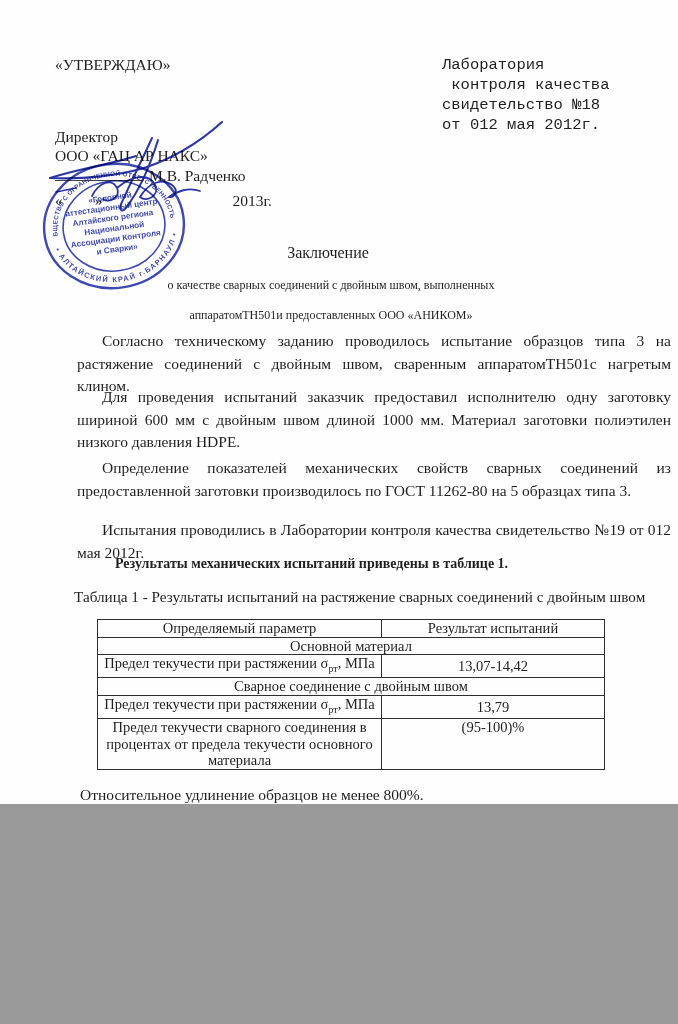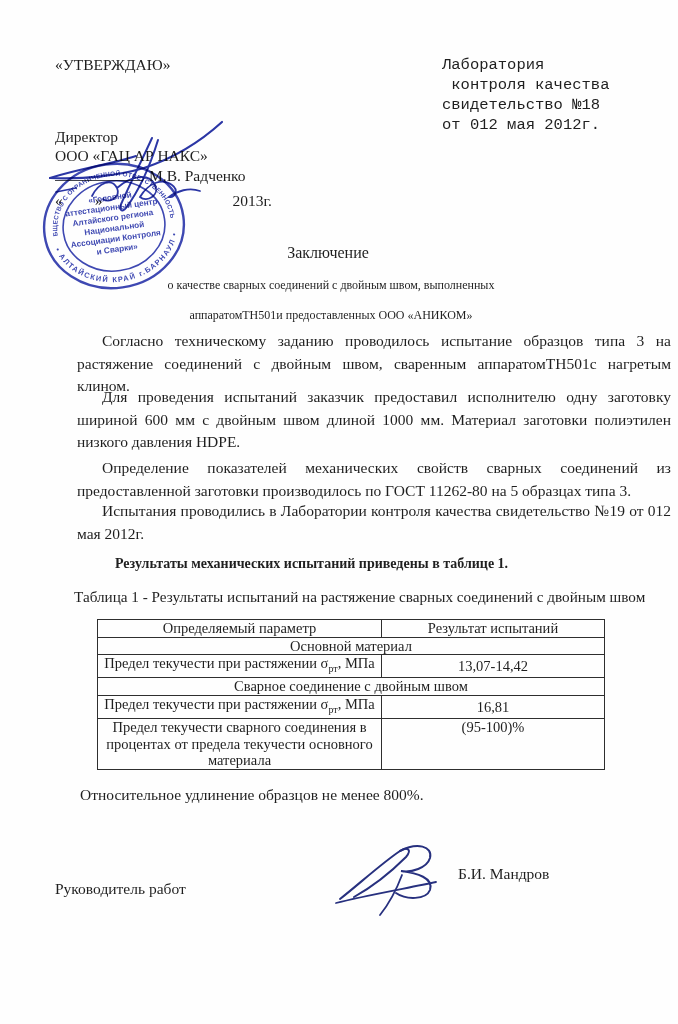--- a/index.html
+++ b/index.html
@@ -6,21 +6,21 @@
     --ink:#1f1f1f;
     --stamp-blue:#2f3aad;
     --pen-blue:#2b36a6;
     --pen-navy:#27307f;
     --paper:#fefefe;
   }
   *{margin:0;padding:0;box-sizing:border-box;}
   html,body{background:#9a9a9a;}
   .page{
     position:relative;
-    width:678px;height:1024px;
+    width:678px;height:804px;
     background:var(--paper);
     font-family:"Liberation Serif", serif;
     color:var(--ink);
     overflow:hidden;
     margin:0 auto;
   }
   .abs{position:absolute;}
   .approve{left:55px;top:56px;font-size:15.5px;}
   .lab{left:442px;top:55px;font-size:15.5px;line-height:20px;font-family:Liberation Mono, monospace;}
   .lab div{white-space:pre;}
@@ -32,21 +32,21 @@
   .date-year{margin-left:116px;}
   .stamp{left:38px;top:158px;width:152px;height:136px;mix-blend-mode:multiply;opacity:.93;}
   .pen{mix-blend-mode:multiply;}
   .doc-title{left:0;top:244px;width:656px;text-align:center;font-size:16px;}
   .subtitle{left:0;top:278px;width:662px;text-align:center;font-size:12px;}
   .subtitle2{top:308px;}
   .para{left:45px;width:594px;font-size:15.5px;line-height:22.5px;text-align:justify;text-indent:25px;margin-left:32px;}
   .p1{top:330px;}
   .p2{top:386px;}
   .p3{top:457px;}
-  .p4{top:500px;}
+  .p4{top:519px;}
   .tintro{left:115px;top:556px;font-size:14px;font-weight:bold;}
   .tcap{left:74px;top:588px;font-size:15.2px;}
   .results{
     left:97px;top:619px;width:508px;
     border-collapse:collapse;
     font-size:14.5px;line-height:16.5px;
     table-layout:fixed;
     padding-left:40px;
   }
   .results td{border:1px solid #2e2e2e;text-align:center;vertical-align:middle;padding:0 3px;}
@@ -140,21 +140,21 @@
     </tr>
     <tr>
       <td class="c1"><span>Предел текучести при растяжении σ</span><sub>рт</sub><span>, МПа</span></td>
       <td>13,07-14,42</td>
     </tr>
     <tr>
       <td colspan="2">Сварное соединение с двойным швом</td>
     </tr>
     <tr>
       <td class="c1"><span>Предел текучести при растяжении σ</span><sub>рт</sub><span>, МПа</span></td>
-      <td>16,81</td>
+      <td>13,79</td>
     </tr>
     <tr>
       <td class="c1">Предел текучести сварного соединения в процентах от предела текучести  основного материала</td>
       <td class="top">(95-100)%</td>
     </tr>
   </tbody>
     </table>
 
   <div class="abs note">Относительное удлинение образцов не менее 800%.</div>
 

